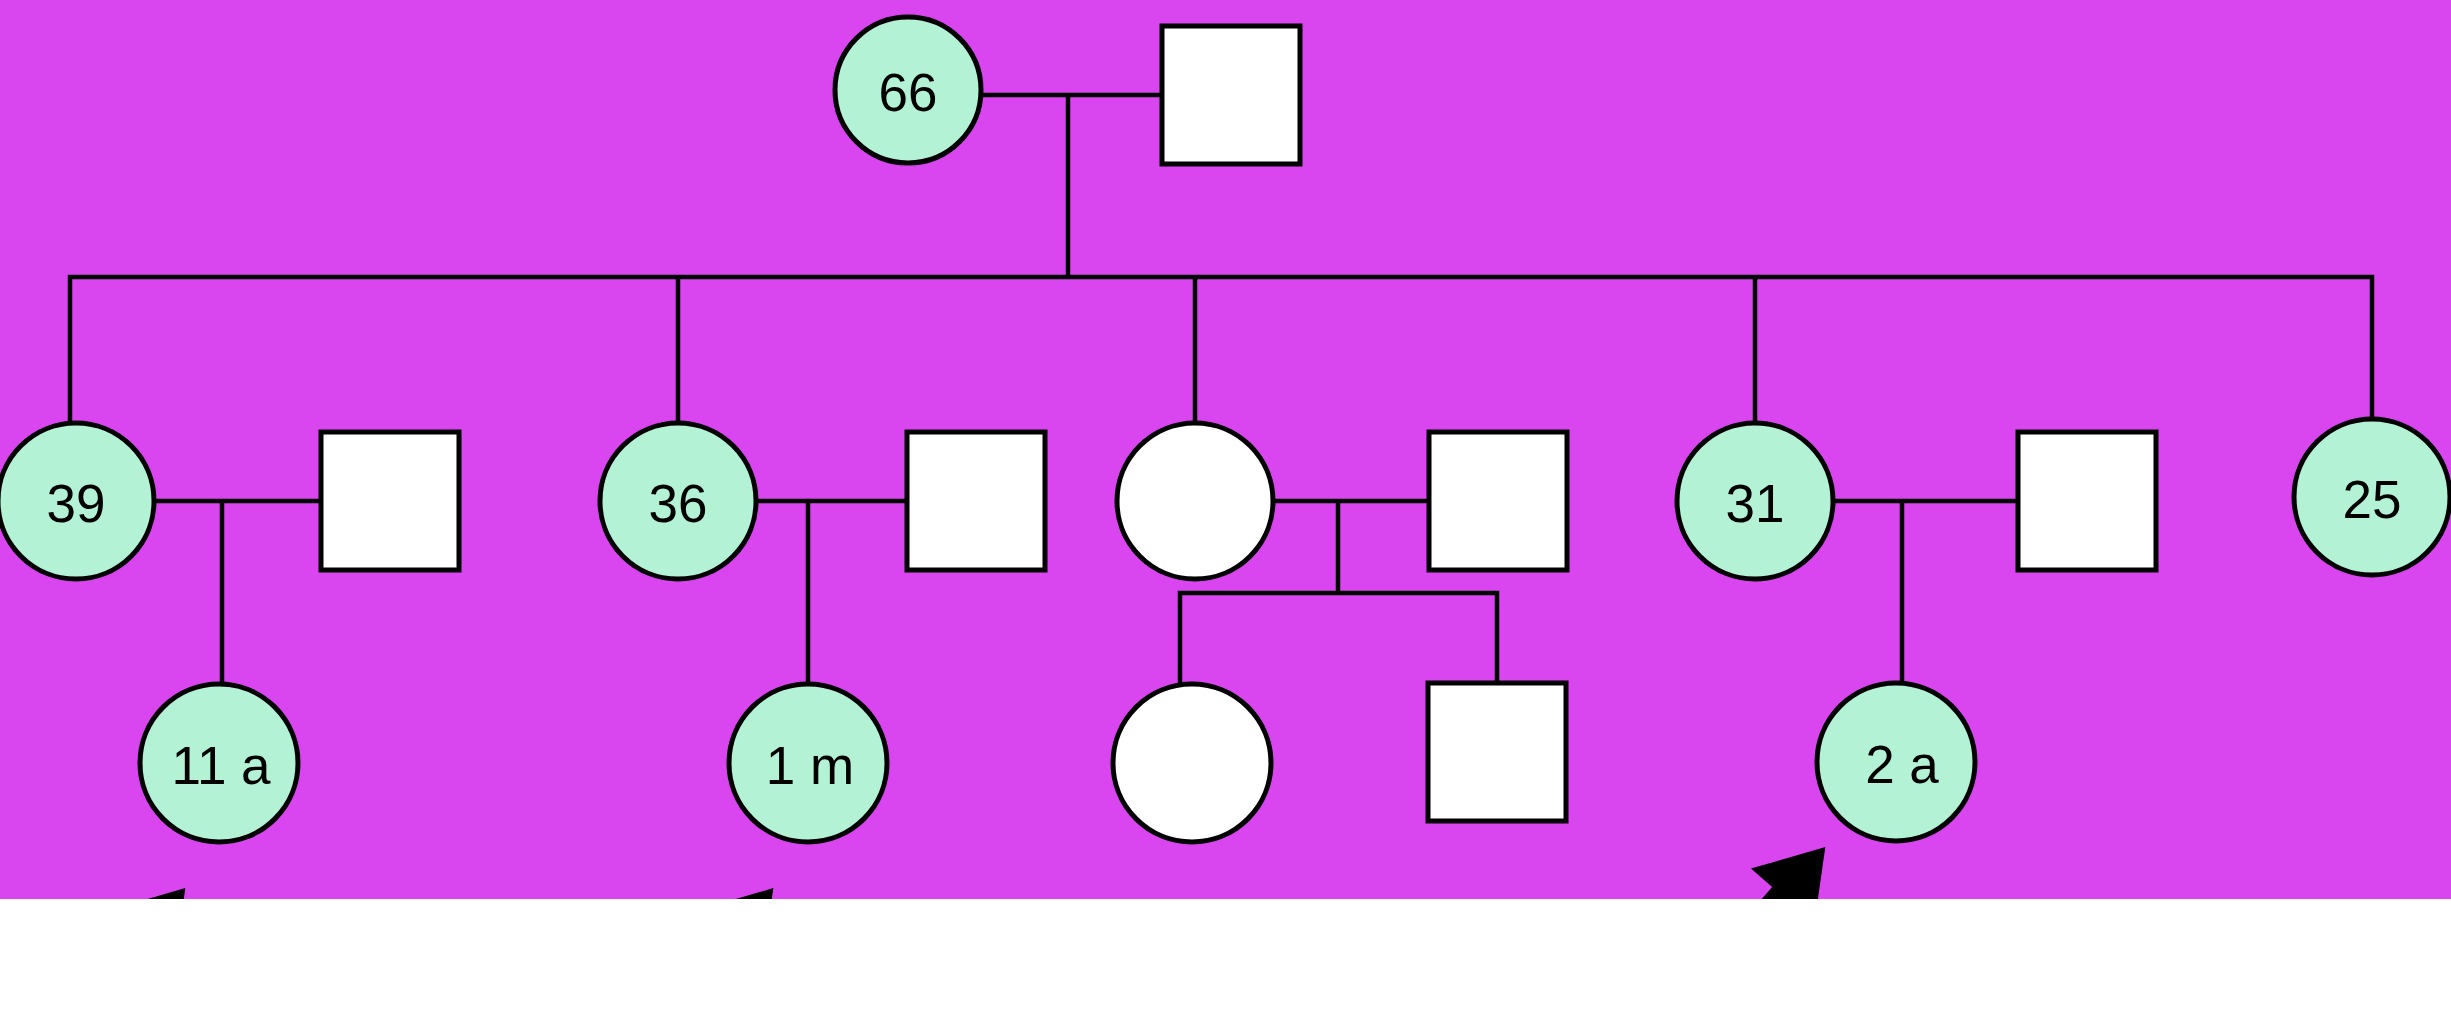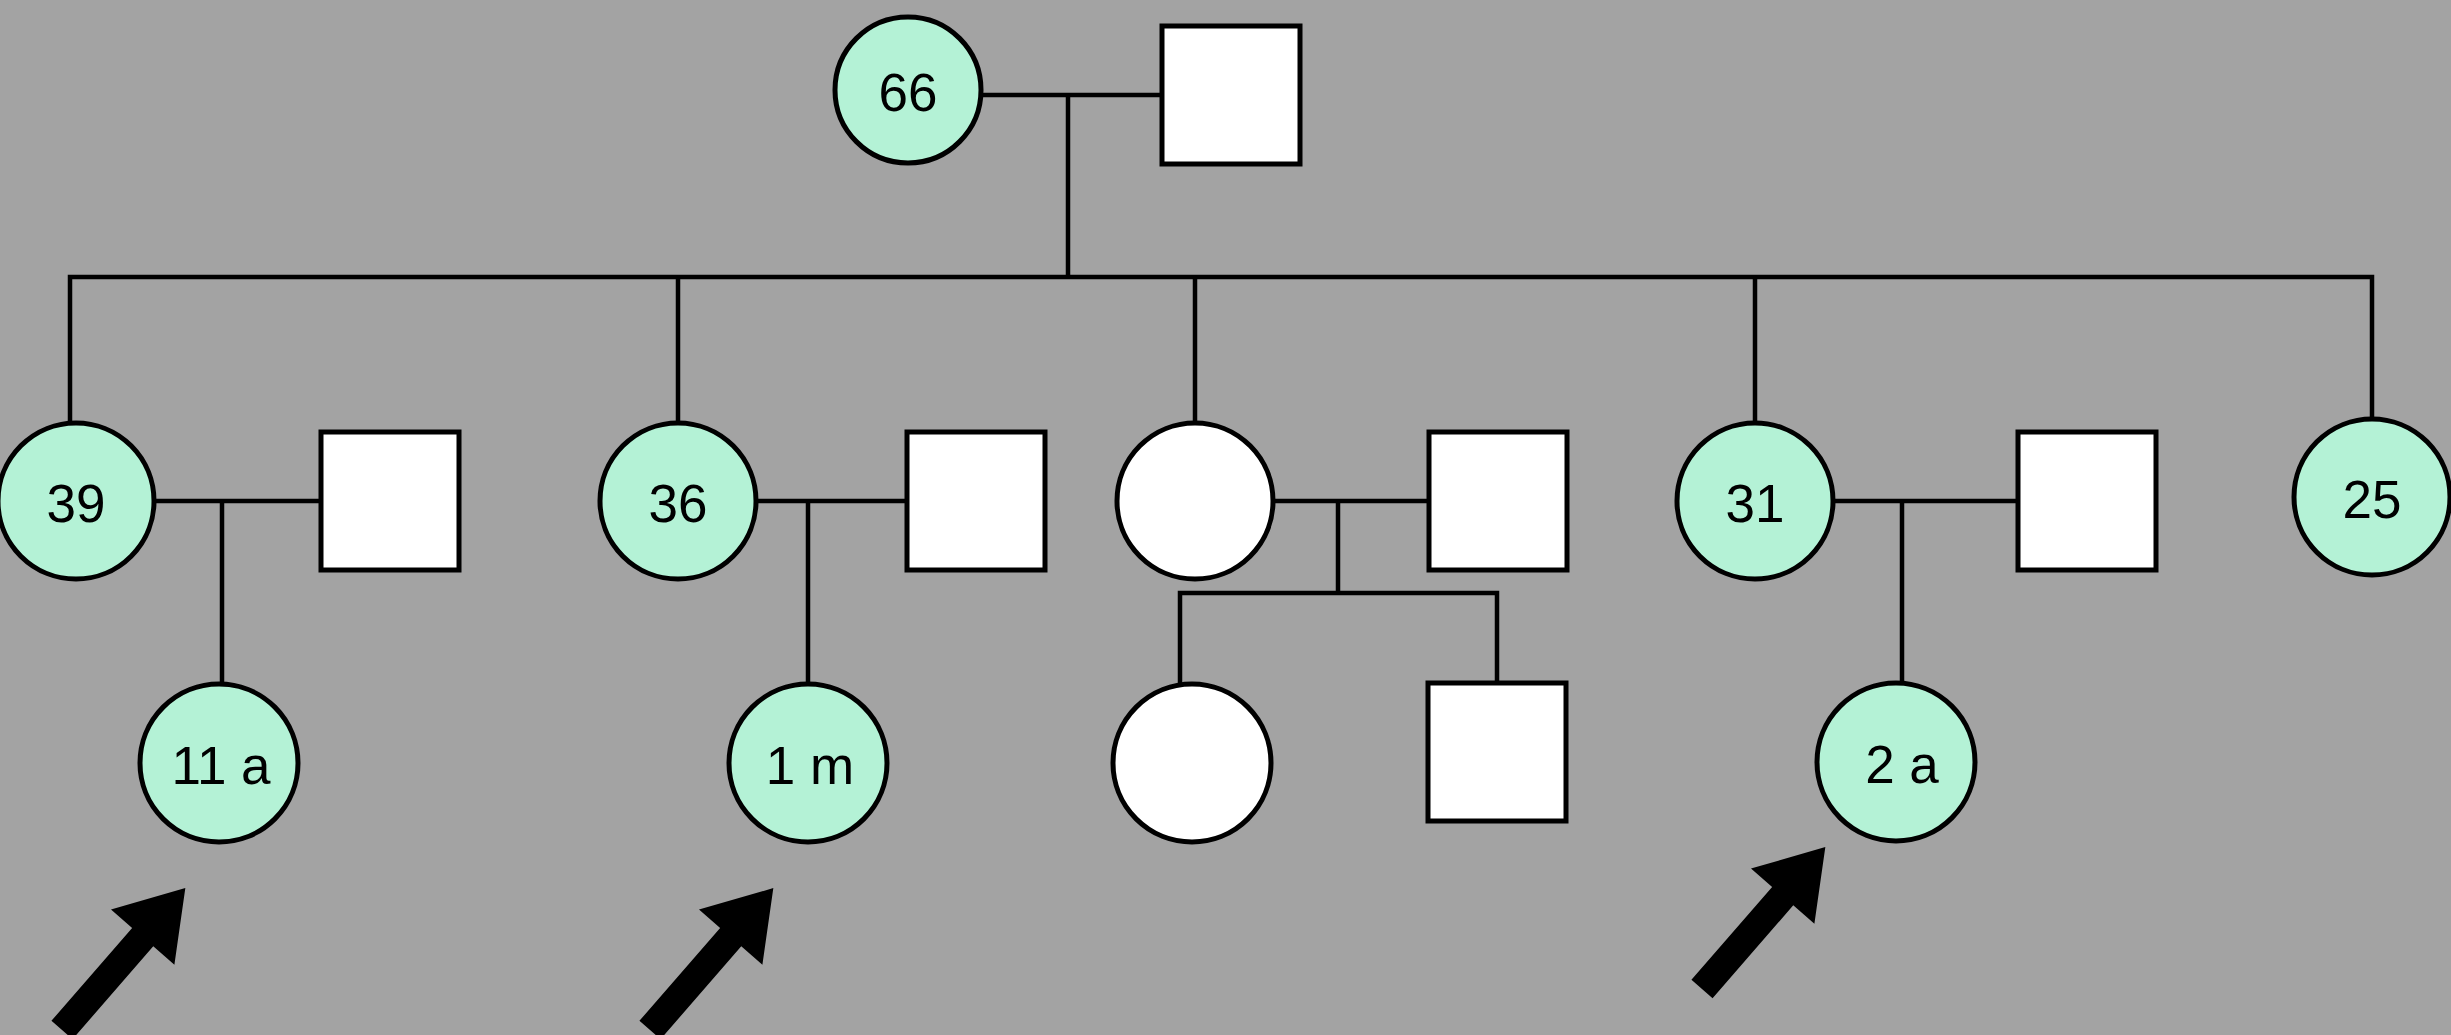--- a/index.html
+++ b/index.html
@@ -2,22 +2,22 @@
 <html><head>
 <meta charset="utf-8">
 <style>
   html, body {
     margin: 0;
     padding: 0;
     background: #ffffff;
   }
   .stage {
     width: 2451px;
-    height: 1035px;
-    background: #a3a3a3;
+    height: 899px;
+    background: #d946ef;
     position: relative;
     font-family: "Liberation Sans", sans-serif;
   }
   svg { display: block; }
   .relline {
     stroke: #000000;
     stroke-width: 4.5;
     fill: none;
   }
   .shape {

